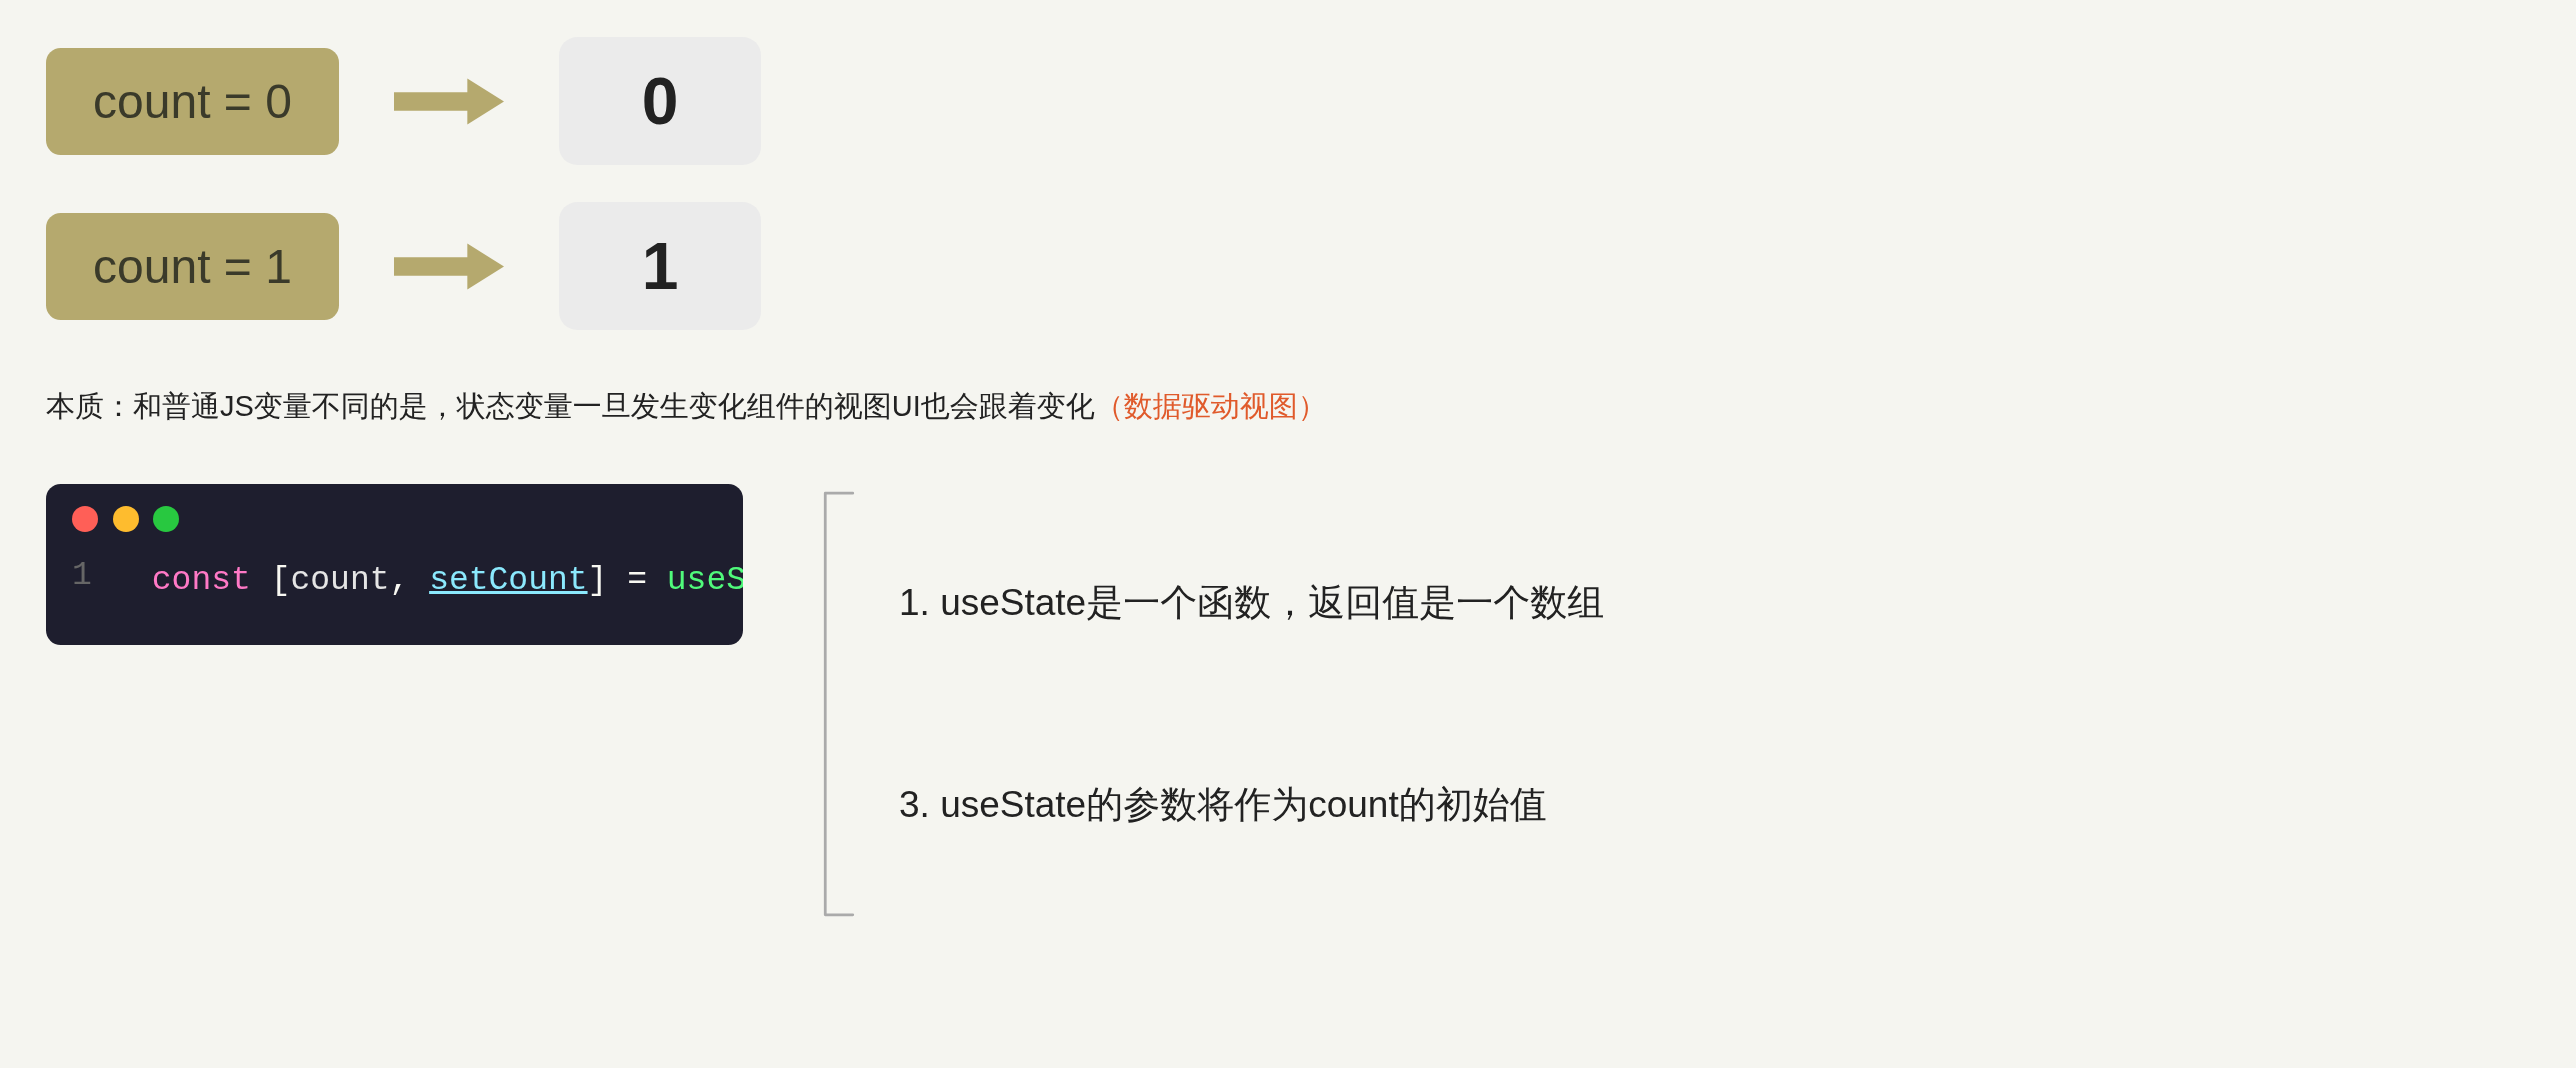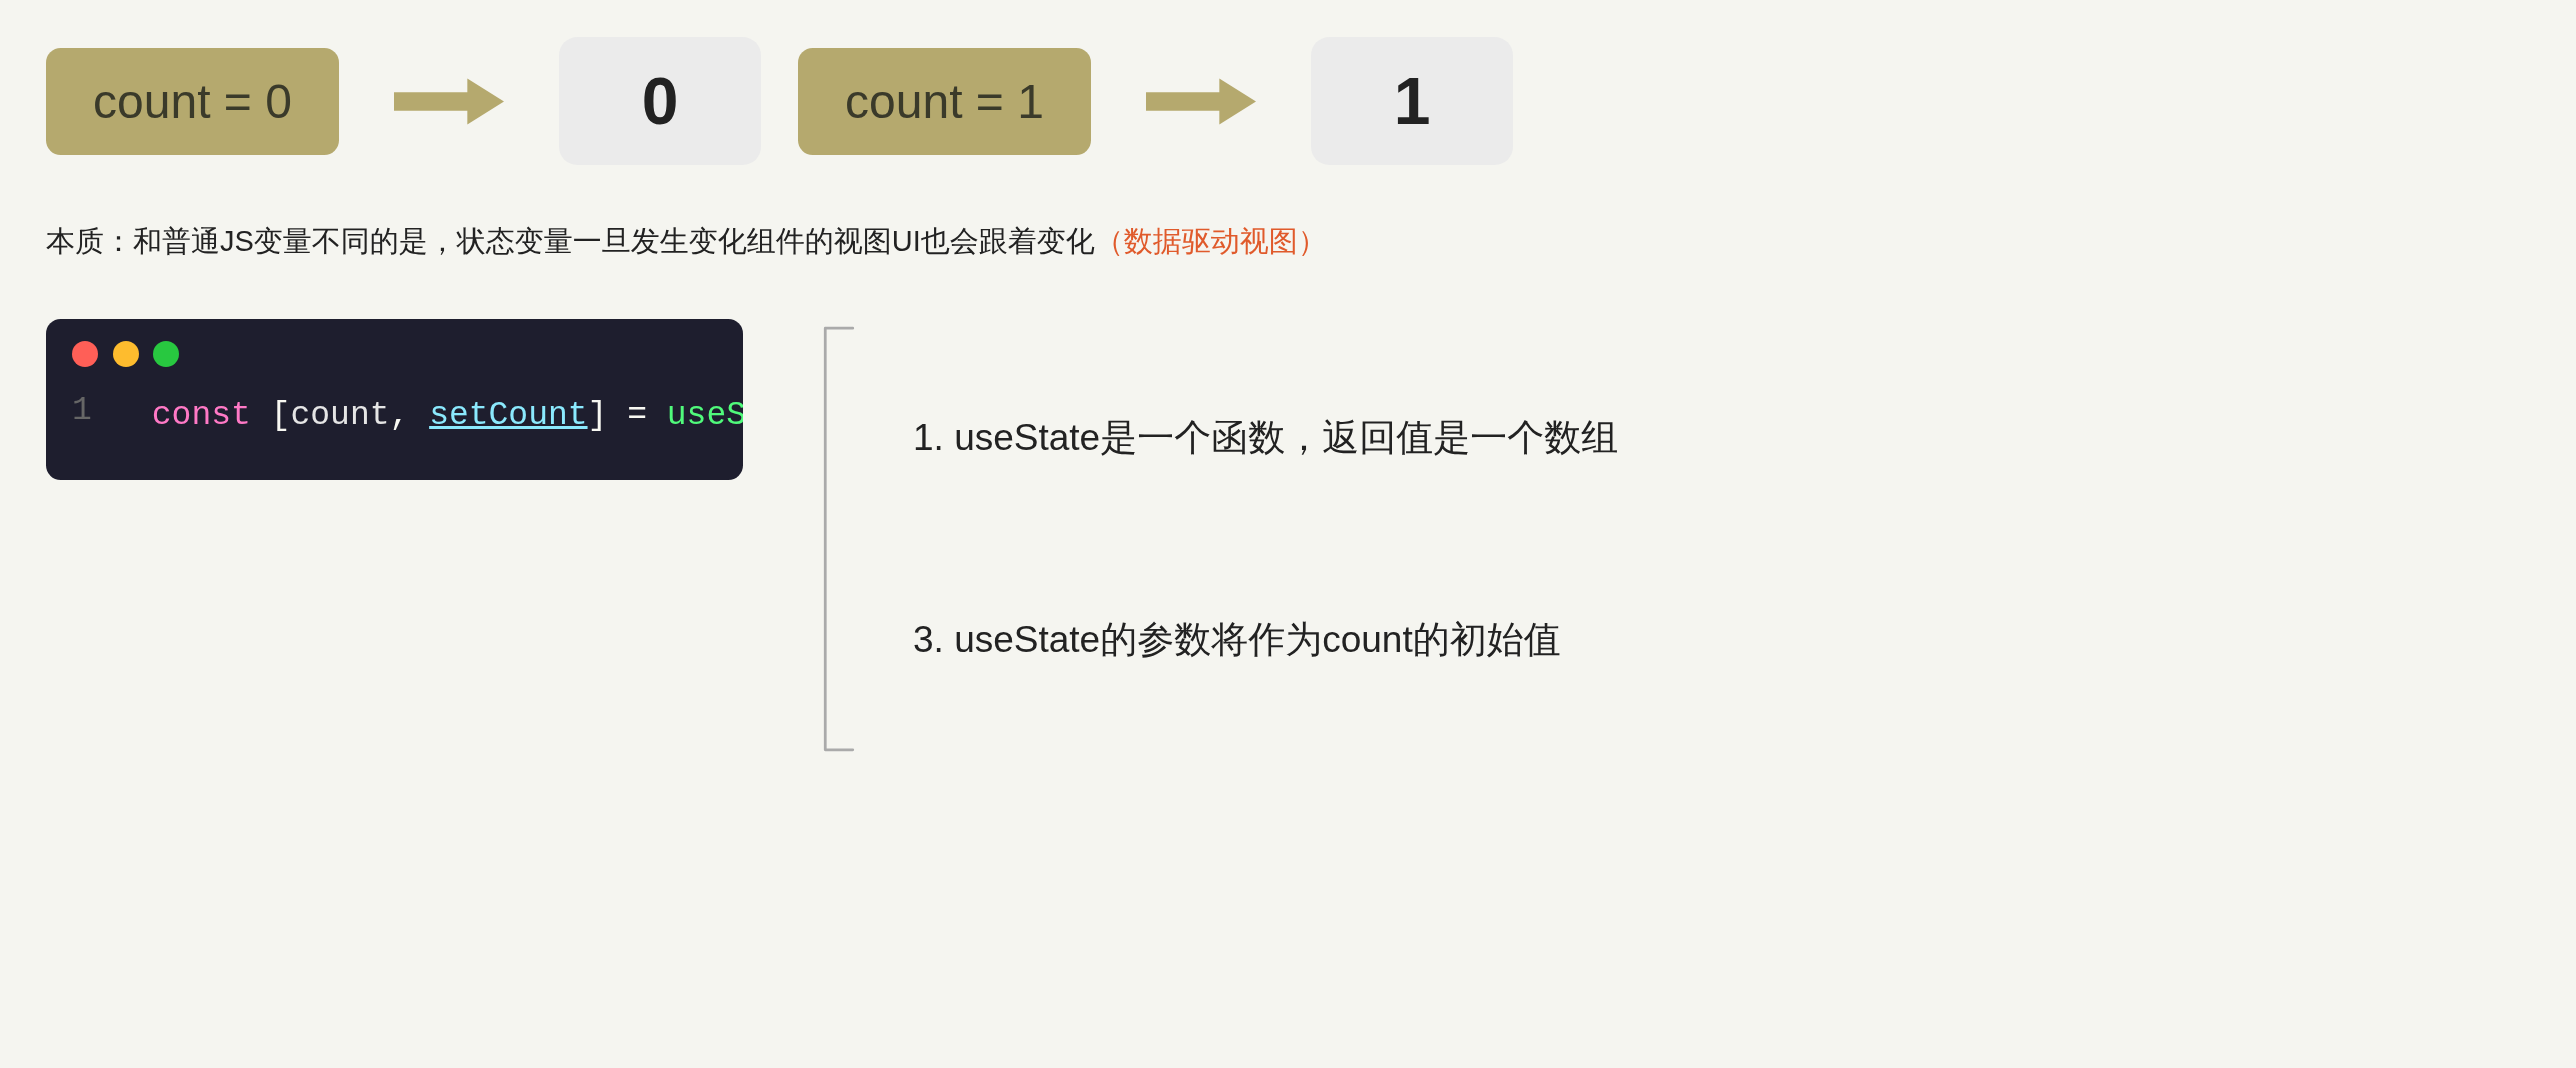--- a/index.html
+++ b/index.html
@@ -12,21 +12,21 @@
       background: #f5f5f0;
       font-family: 'PingFang SC', 'Microsoft YaHei', 'Hiragino Sans GB', sans-serif;
       padding: 37px 46px;
       width: 2576px;
       min-height: 1069px;
       font-size: 33px;
     }
 
     .top-section {
       display: flex;
-      flex-direction: row;
+      flex-direction: column;
       gap: 37px;
       margin-bottom: 55px;
     }
 
     .row {
       display: flex;
       align-items: center;
       gap: 55px;
     }
 
@@ -131,21 +131,21 @@
     .code-bracket { color: #f8f8f2; }
     .code-var1 { color: #e5e5e5; }
     .code-comma { color: #f8f8f2; }
     .code-var2 { color: #8be9fd; text-decoration: underline; }
     .code-op { color: #f8f8f2; }
     .code-fn { color: #50fa7b; }
 
     .bracket-and-list {
       display: flex;
       align-items: stretch;
-      gap: 14px;
+      gap: 0;
     }
 
     .bracket-line {
       display: flex;
       flex-direction: column;
       align-items: center;
       margin-right: 37px;
       position: relative;
       width: 46px;
     }

